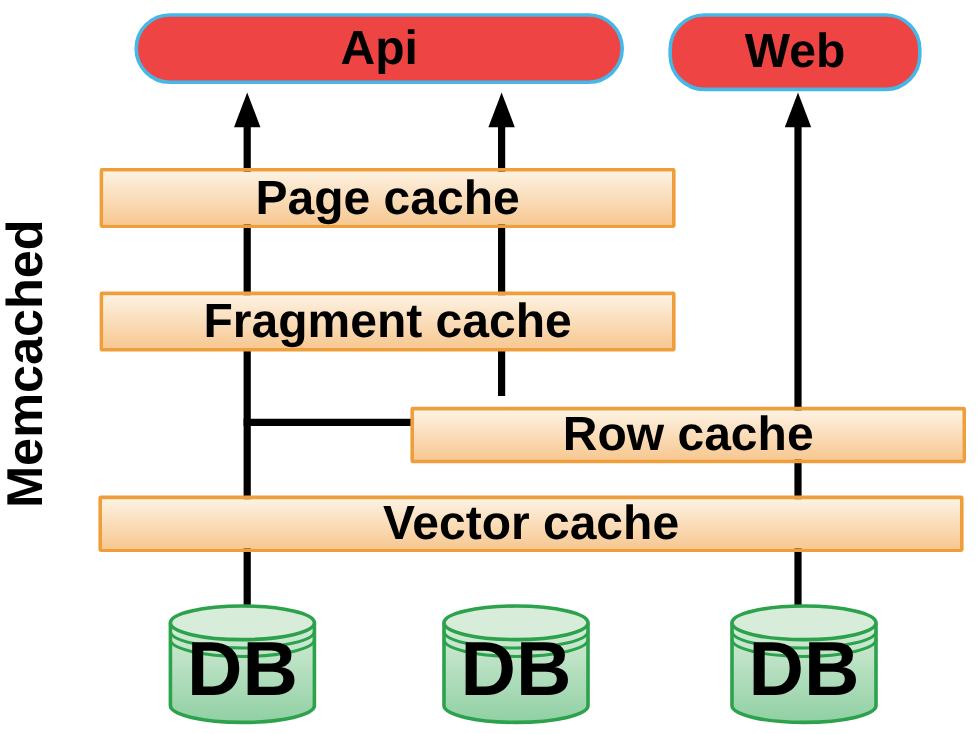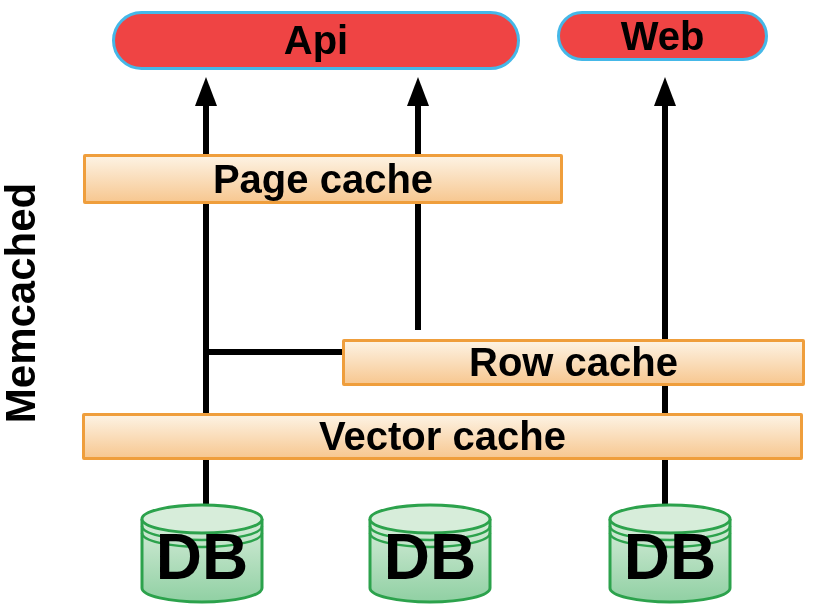--- a/index.html
+++ b/index.html
@@ -21,28 +21,28 @@
 
   .node, .cache, .db-label, .side-label { position:absolute; box-sizing:border-box;
     display:flex; align-items:center; justify-content:center;
     font-weight:bold; color:#000; white-space:nowrap; }
 
   .node {
     z-index:3; background:#ef4444; border:3px solid var(--node_border_blue);
     border-radius:30px; font-size:40px;
   }
   .node-api { left:112px; top:11px; width:408px; height:59px; }
-  .node-web { left:557px; top:11px; width:211px; height:50px; }
+  .node-web { left:557px; top:11px; width:211px; height:65px; }
 
   .cache {
     z-index:2; border:3px solid var(--cache_border_orange);
     background:linear-gradient(180deg, var(--cache_fill_top) 0%, var(--cache_fill_bottom) 100%);
     border-radius:2px; font-size:40px;
   }
-  .cache-page     { left:83px;  top:154px; width:480px; height:50px; }
+  .cache-page     { left:83px;  top:140px; width:480px; height:50px; }
   .cache-fragment { left:83px;  top:243px; width:480px; height:50px; }
   .cache-row      { left:342px; top:327px; width:463px; height:47px;margin-top:12px; }
   .cache-vector   { left:82px;  top:413px; width:721px; height:47px; }
 
   .side-label {
     z-index:2; left:-139px; top:280px; width:320px; height:46px;
     transform:rotate(-90deg); font-size:42px; letter-spacing:0px;
   }
 
   .db-label { z-index:3; top:527px; width:140px; height:60px; font-size:64px; }
@@ -90,20 +90,23 @@
   <div class="node node-api">
     <span>Api</span>
   </div>
   <div class="node node-web">
     <span>Web</span>
   </div>
 
   <div class="cache cache-page">
     <span>Page cache</span>
   </div>
+  <div class="cache cache-fragment">
+    <span>Fragment cache</span>
+  </div>
   <div class="cache cache-row">
     <span>Row cache</span>
   </div>
   <div class="cache cache-vector">
     <span>Vector cache</span>
   </div>
 
   <div class="db-label db-label-1">DB</div>
   <div class="db-label db-label-2">DB</div>
   <div class="db-label db-label-3">DB</div>

